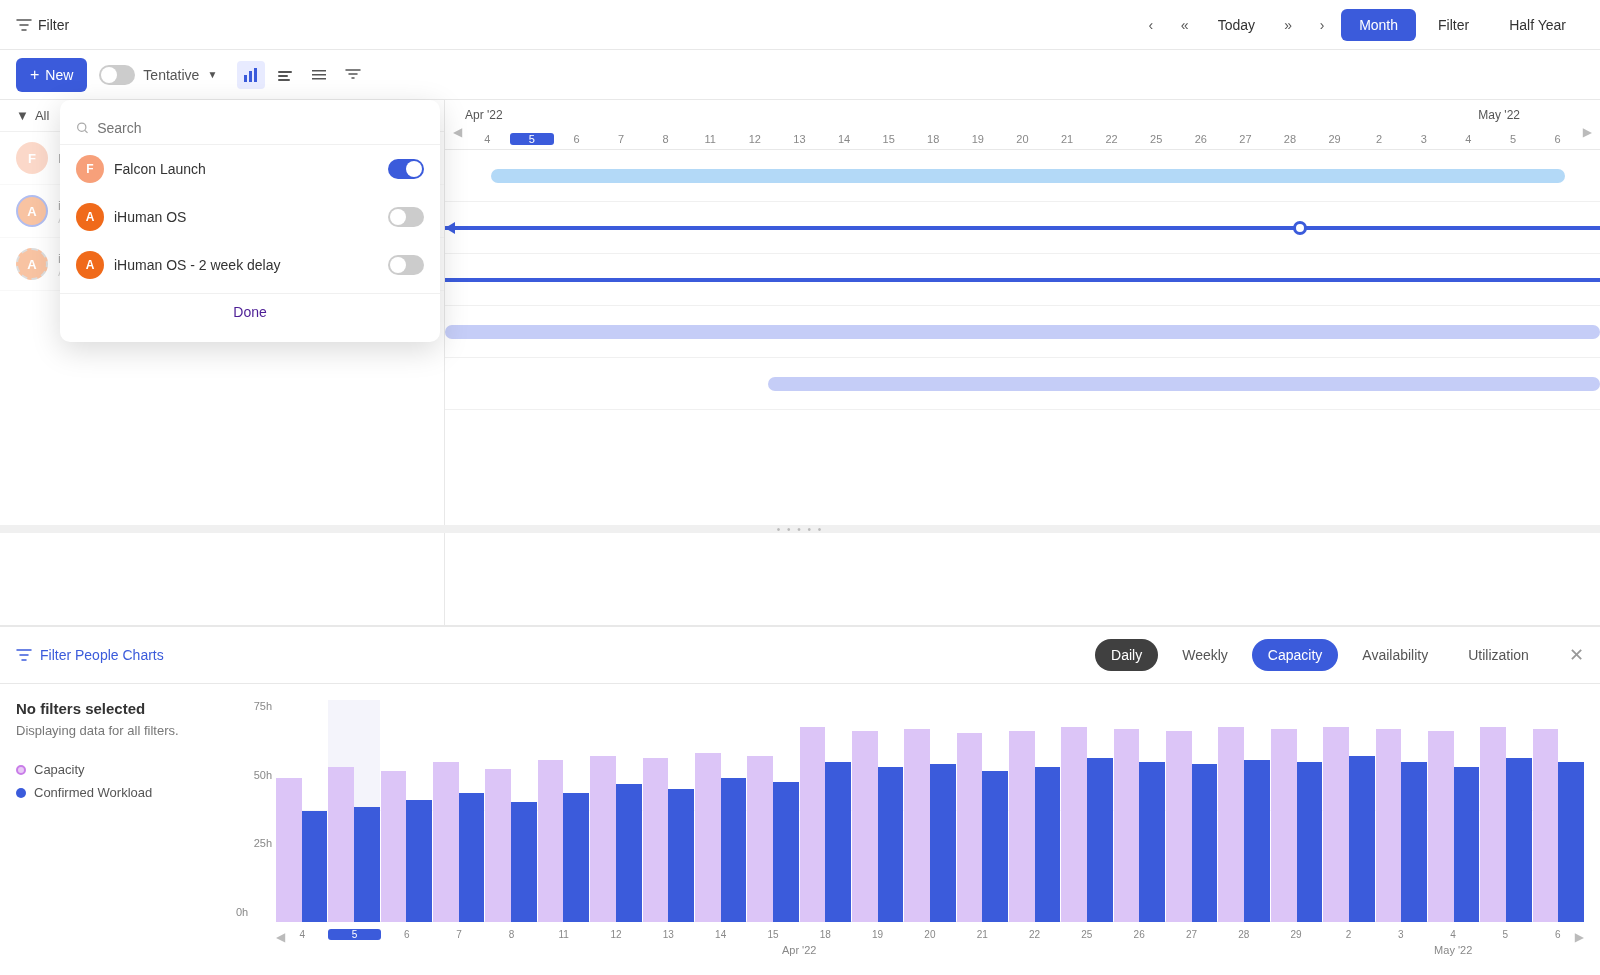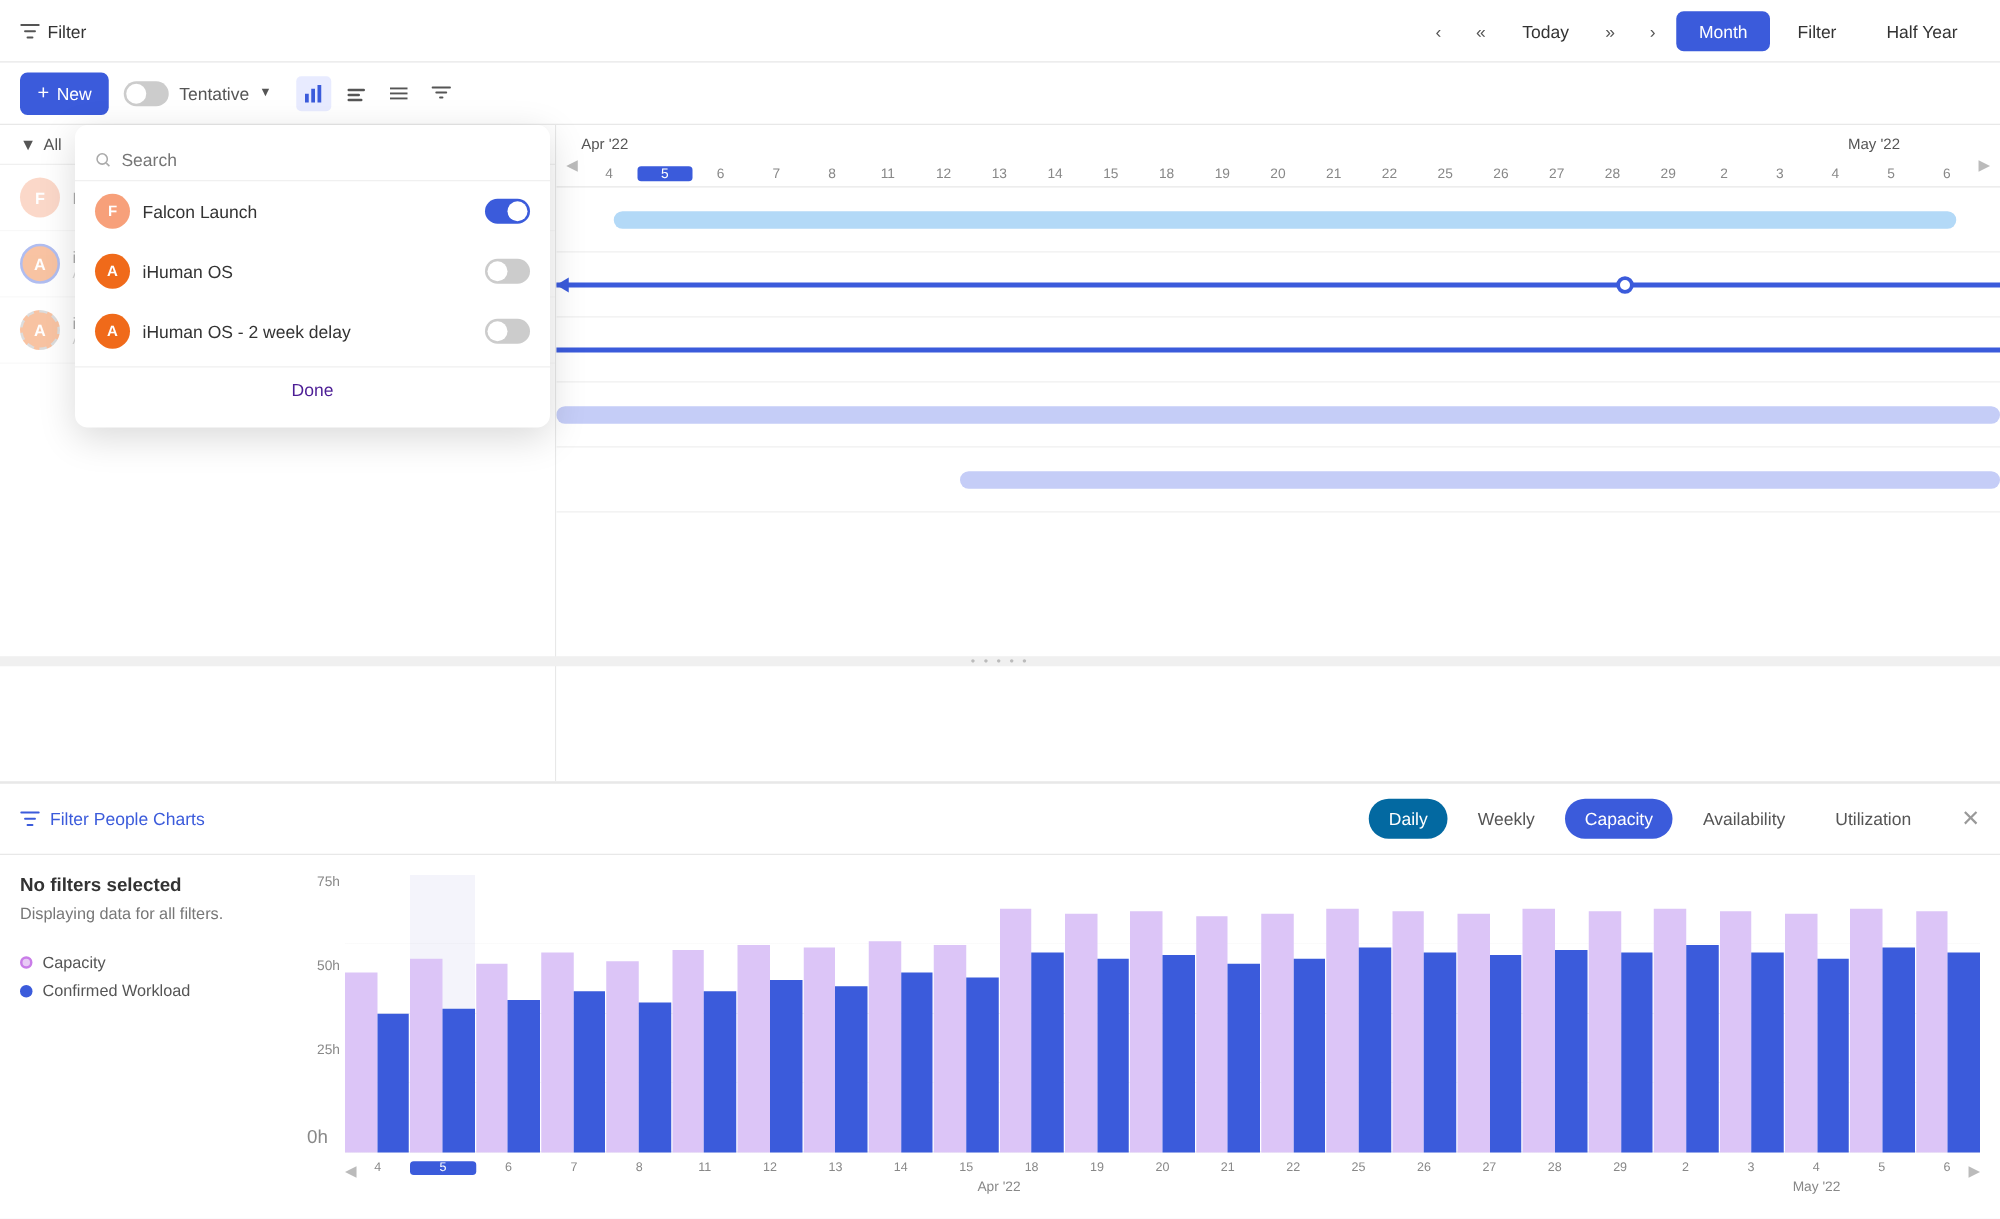--- a/index.html
+++ b/index.html
@@ -301,21 +301,21 @@
 
 <div class="bottom-section" style="position:absolute; bottom:0; left:0; right:0;">
   <div class="bottom-header">
     <div class="filter-people-btn">
       <svg width="16" height="16" viewBox="0 0 16 16">
           <path d="M1 3h14M4 8h8M6 13h4" stroke="#3b5bdb" stroke-width="1.5" fill="none" stroke-linecap="round"></path>
         </svg>
       <span>Filter People Charts</span>
     </div>
     <div class="chart-tabs">
-      <button class="chart-tab" style="background:#0369a1;color:#fff;">Daily</button>
+      <button class="chart-tab" style="background:#404040;color:#fff;">Daily</button>
       <button class="chart-tab">Weekly</button>
       <button class="chart-tab" style="background:#3b5bdb;color:#fff;">Capacity</button>
       <button class="chart-tab">Availability</button>
       <button class="chart-tab">Utilization</button>
     </div>
     <button class="close-btn">✕</button>
   </div>
 
   <div class="chart-area">
 
@@ -330,21 +330,21 @@
         <div class="legend-item">
           <div class="legend-dot dot-confirmed"></div>
           <span>Confirmed Workload</span>
         </div>
       </div>
     </div>
 
     <div class="chart-main" style="position:relative; flex:1;">
 
       <div style="position:absolute; left:0; top:0; bottom:36px; display:flex; flex-direction:column-reverse; justify-content:space-between; width:36px; padding-bottom:4px;">
-        <div style="font-size:15px;color:#888;text-align:center;">0h</div>
+        <div style="font-size:11px;color:#888;text-align:left;">0h</div>
         <div style="font-size:11px;color:#888;text-align:right;">25h</div>
         <div style="font-size:11px;color:#888;text-align:right;">50h</div>
         <div style="font-size:11px;color:#888;text-align:right;">75h</div>
       </div>
 
       <div id="bars-wrapper" style="position:absolute; left:40px; right:0; top:0; bottom:36px; display:flex; align-items:flex-end; gap:1px; background:linear-gradient(to top, #f0f0f0 1px, transparent 1px, transparent 25%, #f0f0f0 25%, transparent calc(25% + 1px), transparent 50%, #f0f0f0 50%, transparent calc(50% + 1px), transparent 75%, #f0f0f0 75%, transparent calc(75% + 1px), transparent 100%);">
 
       <div style="flex: 1 1 0%; display: flex; align-items: flex-end; gap: 0px; height: 100%;">
             <div style="width: 50%; height: 65%; background: rgb(220, 197, 247);"></div>
             <div style="width: 50%; height: 50%; background: rgb(59, 91, 219);"></div>

